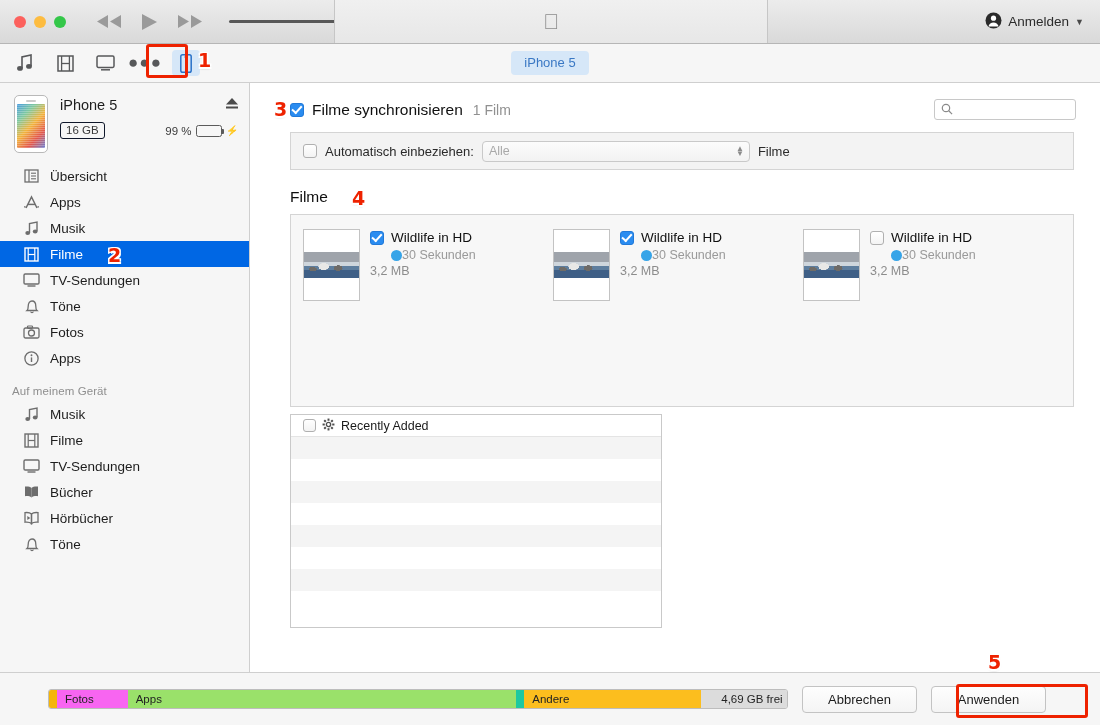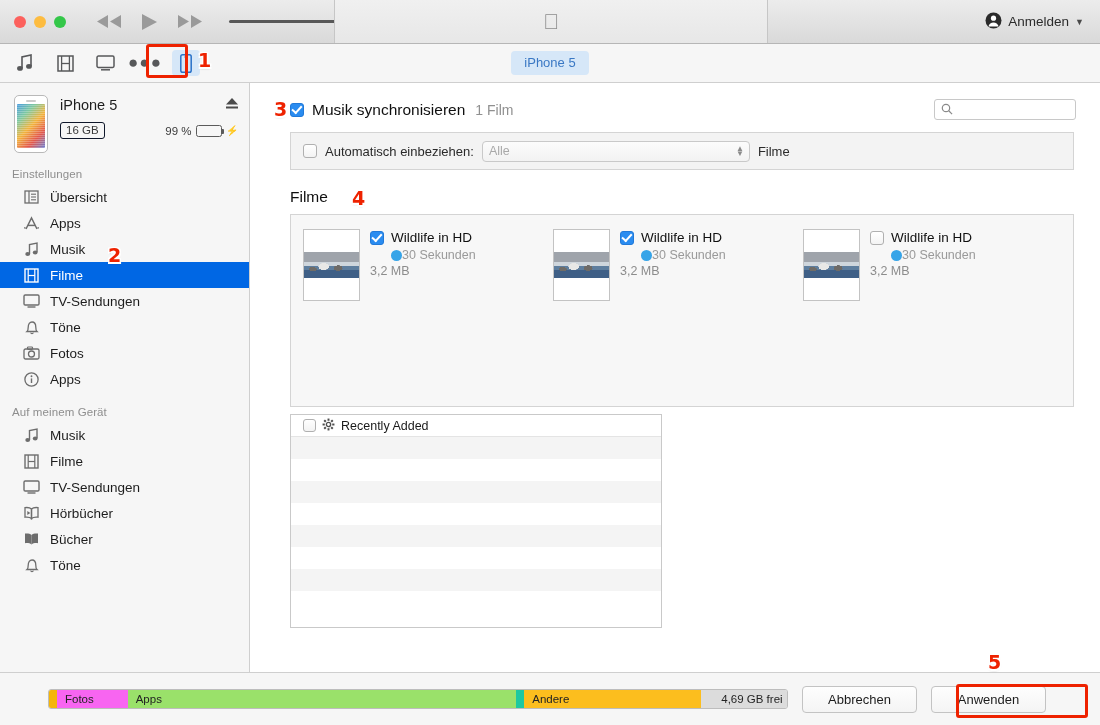--- a/index.html
+++ b/index.html
@@ -349,21 +349,20 @@
             <span class="cap-badge">16 GB</span>
             <span class="batt-wrap">
               <span class="batt-pct">99 %</span>
               <span class="batt"><span class="batt-fill"></span></span>
               <span class="bolt">⚡</span>
             </span>
           </div>
         </div>
       </div>
 
-      <div class="sect-title">Einstellungen</div>
 
       <div class="sb-item">
         <span class="sb-icn">
           <svg width="15" height="14" viewBox="0 0 15 14">
               <rect x="1" y="1" width="13" height="12" fill="none" stroke="currentColor" stroke-width="1.3"></rect>
               <line x1="5" y1="1" x2="5" y2="13" stroke="currentColor" stroke-width="1.2"></line>
               <line x1="7" y1="4.2" x2="12" y2="4.2" stroke="currentColor" stroke-width="1.1"></line>
               <line x1="7" y1="7" x2="12" y2="7" stroke="currentColor" stroke-width="1.1"></line>
               <line x1="7" y1="9.8" x2="12" y2="9.8" stroke="currentColor" stroke-width="1.1"></line>
             </svg>
@@ -479,54 +478,54 @@
               <rect x="1" y="1" width="15" height="10" rx="1.2" fill="none" stroke="currentColor" stroke-width="1.4"></rect>
               <line x1="4.5" y1="13" x2="12.5" y2="13" stroke="currentColor" stroke-width="1.4"></line>
             </svg>
         </span>
         <span>TV-Sendungen</span>
       </div>
 
       <div class="sb-item">
         <span class="sb-icn">
           <svg width="17" height="14" viewBox="0 0 17 14">
+              <path d="M8.5 3C7 1.6 4.6 1.3 2 1.6v9.6c2.6-.3 5 0 6.5 1.4z" fill="currentColor"></path>
+              <path d="M8.5 3C10 1.6 12.4 1.3 15 1.6v9.6c-2.6-.3-5 0-6.5 1.4z" fill="currentColor"></path>
+            </svg>
+        </span>
+        <span>Bücher</span>
+      </div>
+
+      <div class="sb-item">
+        <span class="sb-icn">
+          <svg width="17" height="14" viewBox="0 0 17 14">
               <path d="M8.5 3C7 1.6 4.6 1.3 2 1.6v9.6c2.6-.3 5 0 6.5 1.4z" fill="none" stroke="currentColor" stroke-width="1.3"></path>
               <path d="M8.5 3C10 1.6 12.4 1.3 15 1.6v9.6c-2.6-.3-5 0-6.5 1.4z" fill="none" stroke="currentColor" stroke-width="1.3"></path>
               <polygon points="4.3,5 4.3,9 7.3,7" fill="currentColor"></polygon>
             </svg>
         </span>
         <span>Hörbücher</span>
       </div>
 
       <div class="sb-item">
         <span class="sb-icn">
-          <svg width="17" height="14" viewBox="0 0 17 14">
-              <path d="M8.5 3C7 1.6 4.6 1.3 2 1.6v9.6c2.6-.3 5 0 6.5 1.4z" fill="currentColor"></path>
-              <path d="M8.5 3C10 1.6 12.4 1.3 15 1.6v9.6c-2.6-.3-5 0-6.5 1.4z" fill="currentColor"></path>
-            </svg>
-        </span>
-        <span>Bücher</span>
-      </div>
-
-      <div class="sb-item">
-        <span class="sb-icn">
           <svg width="14" height="15" viewBox="0 0 14 15">
               <path d="M2 11.5c1.2-1 1.2-2.4 1.2-4.2C3.2 4.2 4.8 2 7 2s3.8 2.2 3.8 5.3c0 1.8 0 3.2 1.2 4.2z" fill="none" stroke="currentColor" stroke-width="1.3"></path>
               <path d="M5.6 12.6a1.5 1.5 0 0 0 2.8 0" fill="none" stroke="currentColor" stroke-width="1.2"></path>
             </svg>
         </span>
         <span>Töne</span>
       </div>
     </div>
 
     <div class="content">
 
       <div class="c-head">
         <span class="chk on"></span>
-        <span class="sync-label">Musik synchronisieren</span>
+        <span class="sync-label">Filme synchronisieren</span>
         <span class="sync-count">1 Film</span>
         <div class="c-search">
           <span>
             <svg width="12" height="12" viewBox="0 0 13 13">
                 <circle cx="5.4" cy="5.4" r="4" fill="none" stroke="#8a8a8a" stroke-width="1.3"></circle>
                 <line x1="8.4" y1="8.4" x2="12" y2="12" stroke="#8a8a8a" stroke-width="1.3"></line>
               </svg>
           </span>
           <span class="ph"></span>
         </div>

